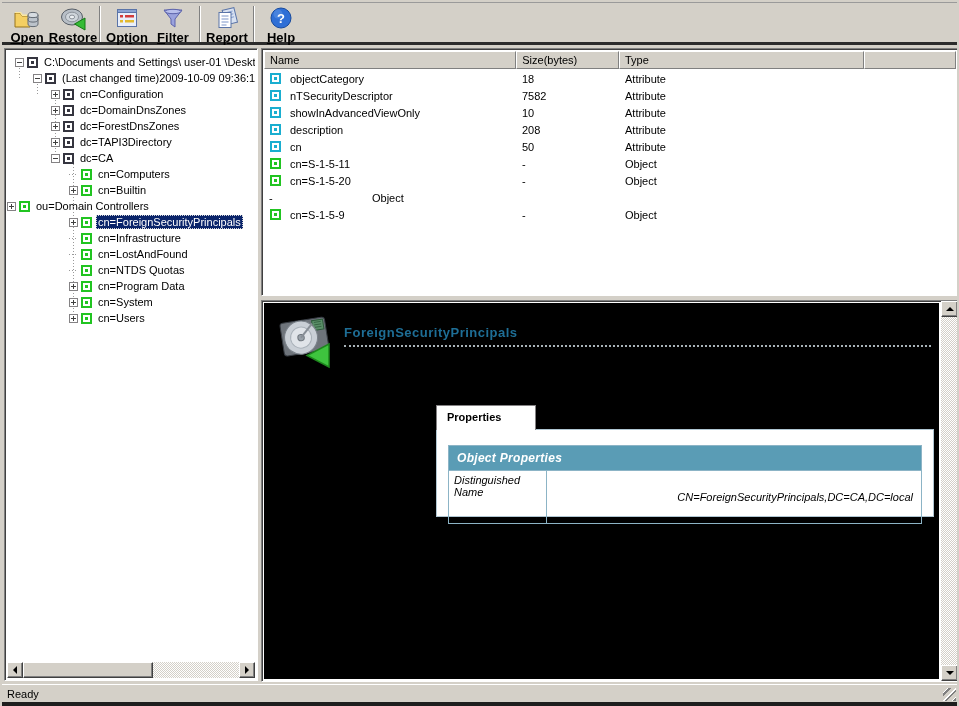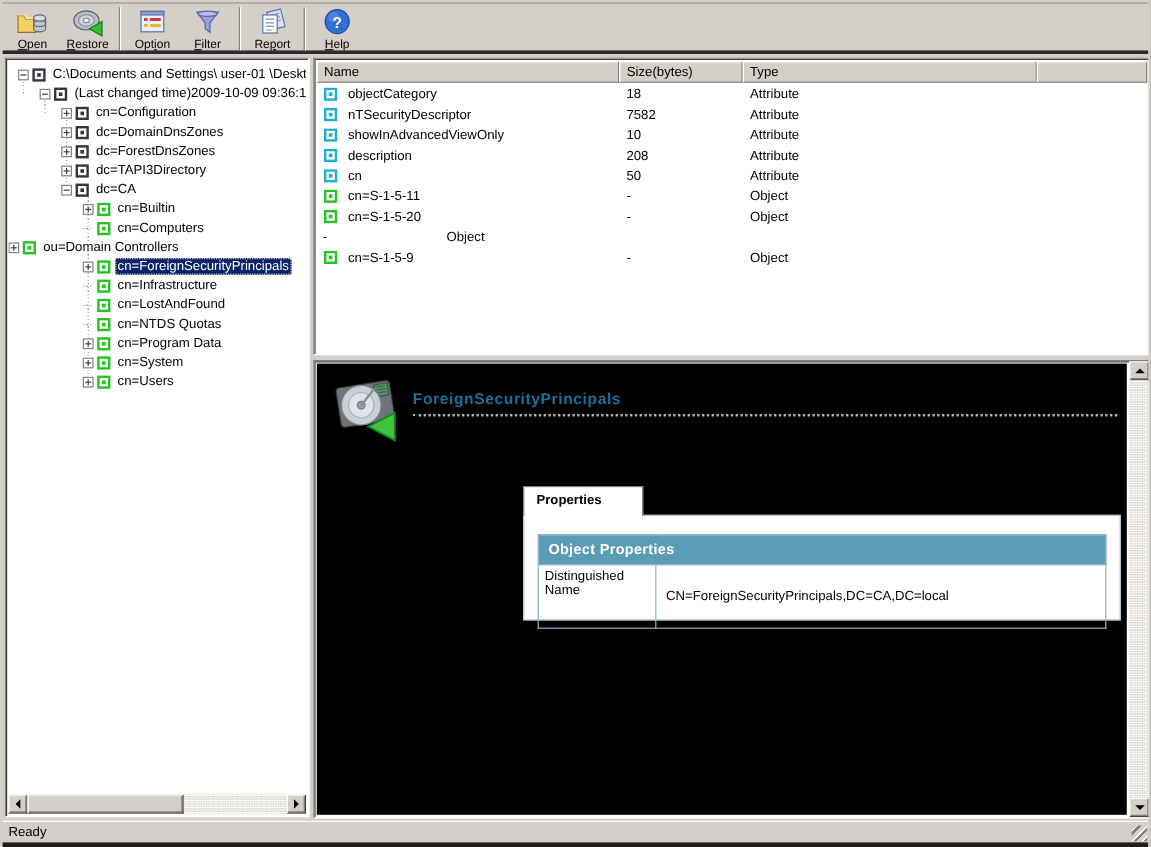--- a/index.html
+++ b/index.html
@@ -9,21 +9,21 @@
     background:var(--bg,#d4d0c8);
     font-family:"Liberation Sans", sans-serif;
     font-size:11px; color:#000; overflow:hidden;
     border-left:2px solid #d4d0c8; border-right:2px solid #d4d0c8;
   }
   
   .top-edge { position:absolute; left:0; top:0; width:100%; height:3px; border-bottom:1px solid #9a9a9a; }
   .toolbar { position:absolute; left:0; top:4px; width:100%; height:41px; display:flex; align-items:flex-start; padding-left:2px; border-bottom:3px solid #2b2b2b; }
   .tb-btn { width:46px; height:40px; display:flex; flex-direction:column; align-items:center; justify-content:flex-start; gap:1px; padding-top:2px; cursor:default; }
   .tb-btn svg { display:block; }
-  .tb-label { font-size:10px; line-height:11px; }
+  .tb-label { font-size:13px; line-height:11px;font-weight:bold; }
   .tb-sep { width:2px; height:36px; margin:2px 3px 0 3px; border-left:1px solid #808080; border-right:1px solid #fff; }
   
   .sunken { position:absolute; background:#fff; border:1px solid; border-color:#808080 #fff #fff #808080; box-shadow:inset 1px 1px 0 #404040; overflow:hidden; }
   
   .tree-panel { left:2px; top:48px; width:254px; height:633px; }
   .tree { position:absolute; left:2px; top:2px; right:2px; bottom:18px; overflow:hidden; padding-top:3px; }
   .trow { height:16px; display:flex; align-items:center; white-space:nowrap; }
   .expander { width:9px; height:9px; min-width:9px; border:1px solid #848284; background:#fff; position:relative; margin-right:3px; }
   .expander::before { content:""; position:absolute; left:1px; right:1px; top:3px; height:1px; background:#404040; }
   .expander.exp-plus::after { content:""; position:absolute; top:1px; bottom:1px; left:3px; width:1px; background:#404040; }
@@ -63,23 +63,23 @@
   
   .detail-panel { left:259px; top:300px; width:698px; height:382px; }
   .detail-content { position:absolute; left:2px; top:2px; right:19px; bottom:2px; background:#000000; }
   .disk-icon { position:absolute; left:14px; top:8px; }
   .detail-title { position:absolute; left:80px; top:22px; font-size:13px; font-weight:bold; color:var(--ttl,#1e6e96); letter-spacing:.5px; }
   .title-rule { position:absolute; left:80px; top:42px; right:8px; border-bottom:2px dotted #a8b2b8; }
   .tab { position:absolute; left:172px; top:102px; width:100px; height:25px; background:#fff; border:1px solid #848284; border-bottom:none; z-index:2; font-weight:bold; padding:5px 0 0 10px; }
   .tab-pane { position:absolute; left:172px; top:126px; width:498px; height:88px; background:#fff; border:1px solid #b0c6d2; }
   .props-table { position:absolute; left:11px; top:15px; width:474px; border-collapse:collapse; }
   .props-table .sec-hdr td { background:var(--hdr,#5a9cb5); color:#fff; font-weight:bold; padding:5px 8px; font-size:12px; letter-spacing:.3px; }
-  .props-table td, .props-table th { border:1px solid #8cb4c6; font-size:11px; }
+  .props-table td, .props-table th { border:1px solid #8cb4c6; font-size:11px;font-style:italic; }
   .props-table th { width:98px; font-weight:normal; text-align:left; padding:3px 5px; vertical-align:top; }
-  .props-table td.val { padding:20px 8px; }
+  .props-table td.val { padding:20px 8px;text-align:right; }
   
   .statusbar { position:absolute; left:0; top:684px; width:100%; height:18px; background:#d4d0c8; border-top:1px solid #fff; padding:3px 0 0 5px; }
   .grip { position:absolute; right:1px; bottom:1px; width:13px; height:13px;
     background:repeating-linear-gradient(135deg, transparent 0 3px, #fff 3px 4px, #808080 4px 6px); }
   .bottom-strip { position:absolute; left:0; top:702px; width:100%; height:4px; background:#1e1e1e; }
 </style>
 </head>
 <body>
 
 <div class="app">
@@ -194,28 +194,28 @@
           <span class="expander exp-plus"></span>
           <span class="sq sq-dark"></span>
           <span class="tlabel">dc=TAPI3Directory</span>
         </div>
         <div class="trow" style="padding-left: 44px;">
           <span class="expander exp-minus"></span>
           <span class="sq sq-dark"></span>
           <span class="tlabel">dc=CA</span>
         </div>
         <div class="trow" style="padding-left: 62px;">
+          <span class="exp-spacer"></span>
+          <span class="sq sq-green"></span>
+          <span class="tlabel">cn=Computers</span>
+        </div>
+        <div class="trow" style="padding-left: 62px;">
           <span class="expander exp-plus"></span>
           <span class="sq sq-green"></span>
           <span class="tlabel">cn=Builtin</span>
-        </div>
-        <div class="trow" style="padding-left: 62px;">
-          <span class="exp-spacer"></span>
-          <span class="sq sq-green"></span>
-          <span class="tlabel">cn=Computers</span>
         </div>
         <div class="trow" style="">
           <span class="expander exp-plus"></span>
           <span class="sq sq-green"></span>
           <span class="tlabel">ou=Domain Controllers</span>
         </div>
         <div class="trow" style="padding-left: 62px;">
           <span class="expander exp-plus"></span>
           <span class="sq sq-green"></span>
           <span class="tlabel selected">cn=ForeignSecurityPrincipals</span>

